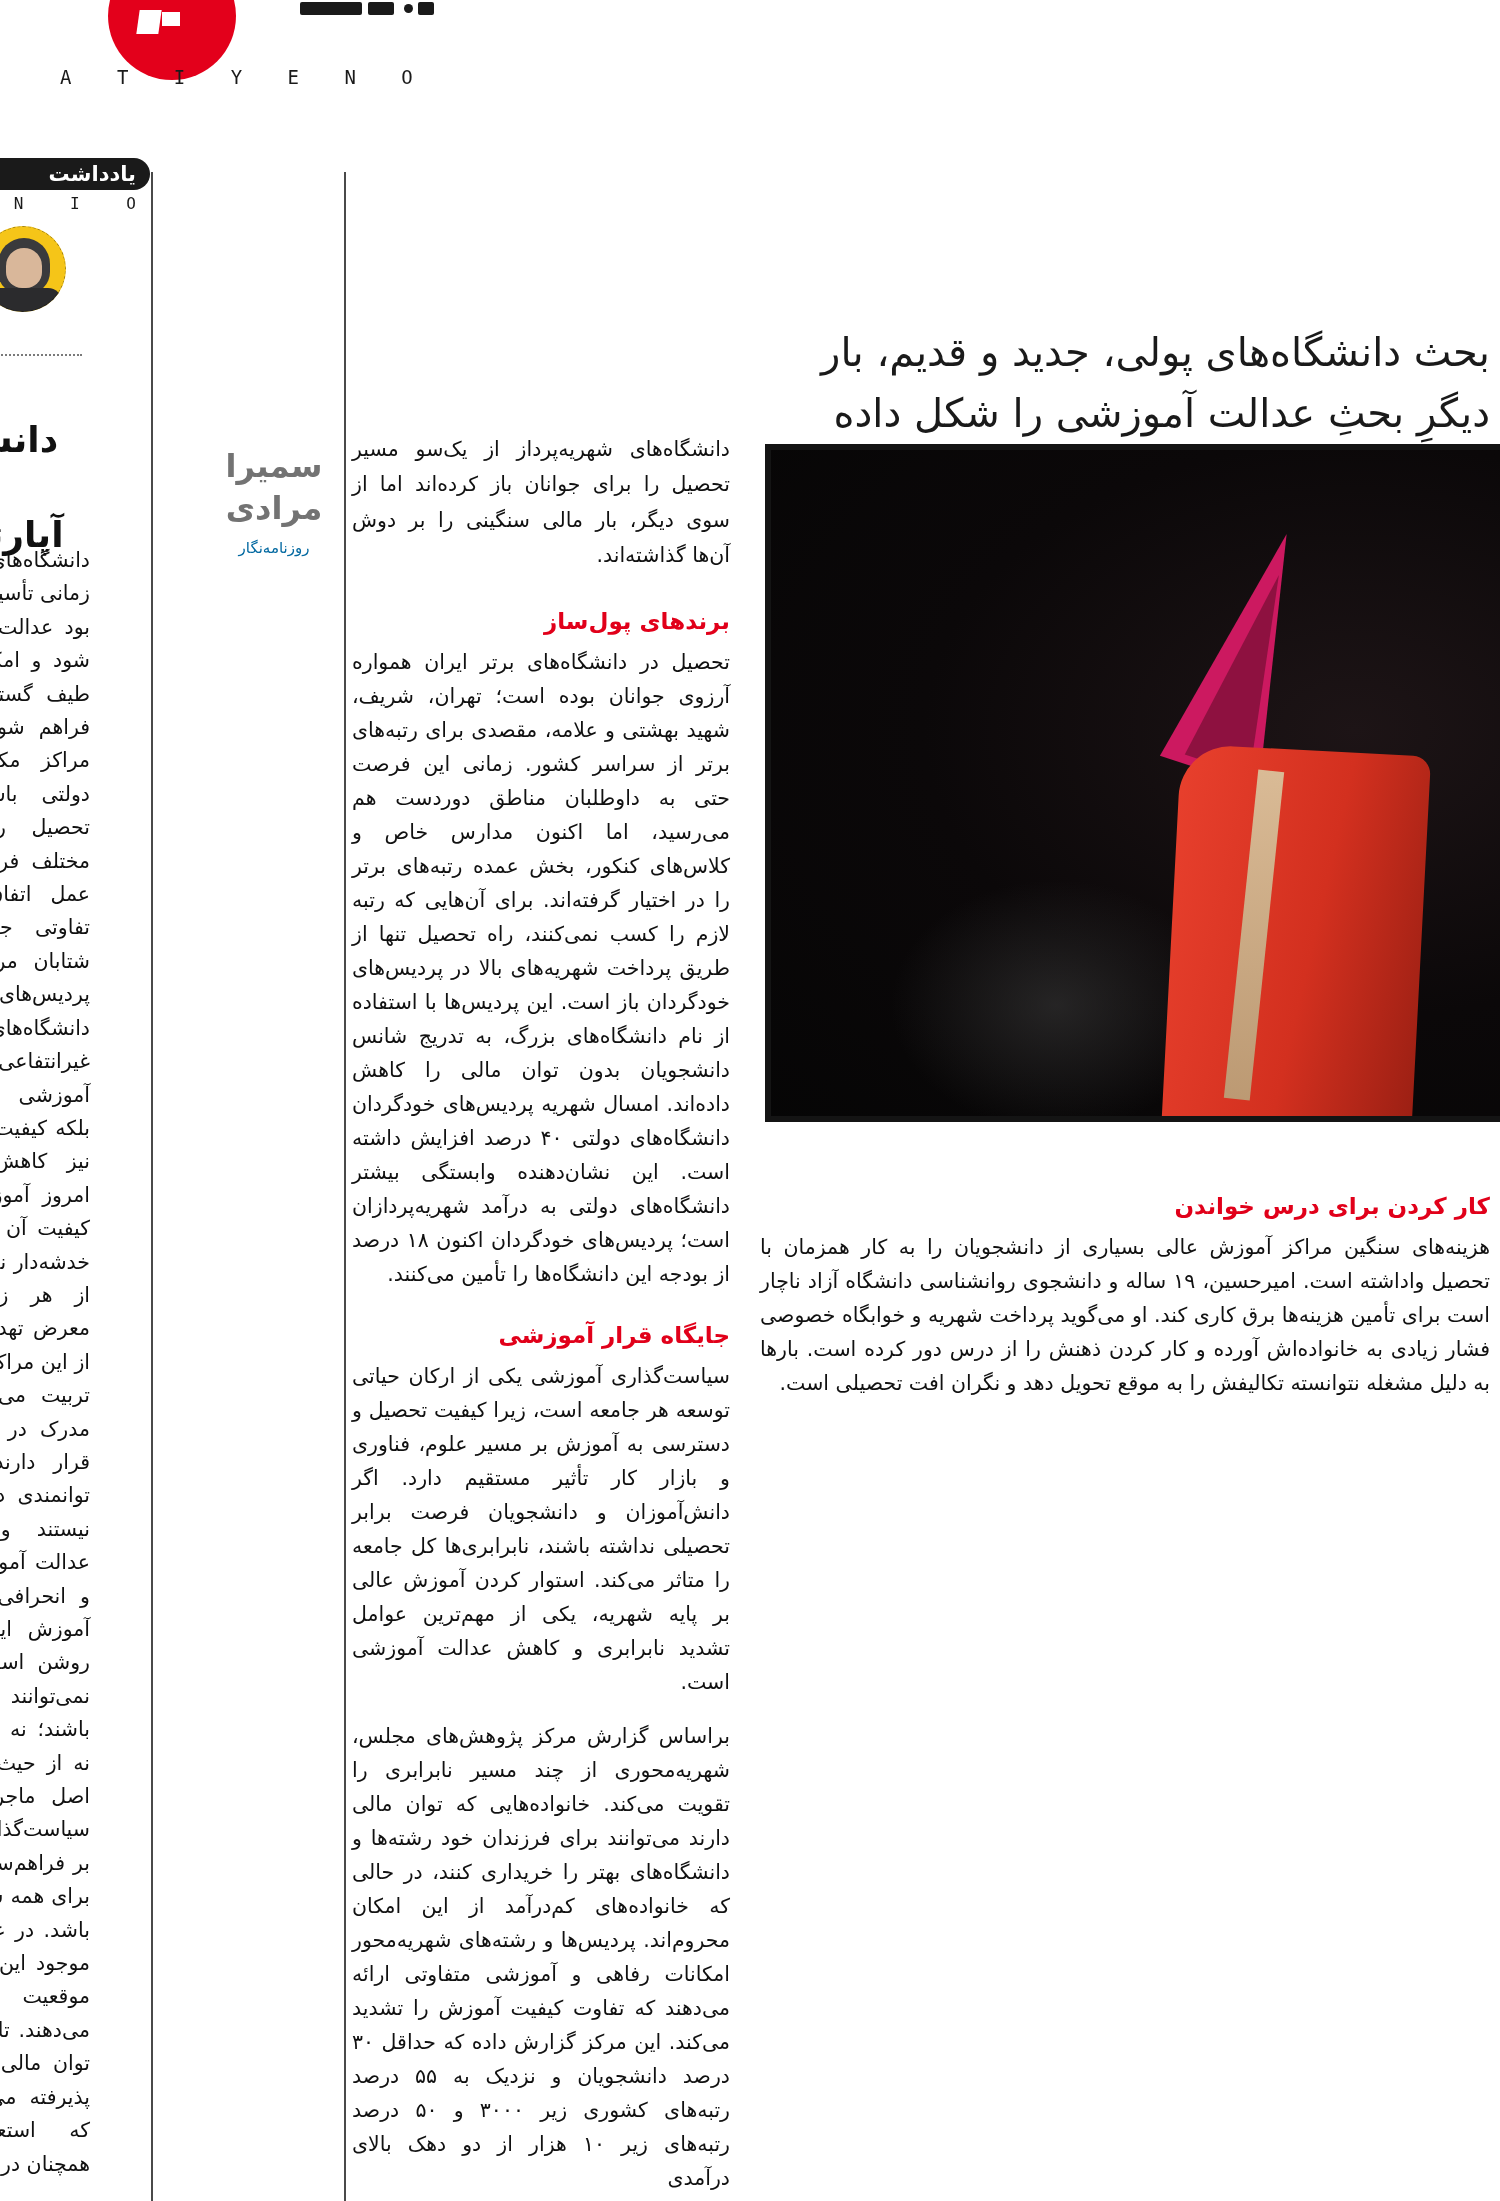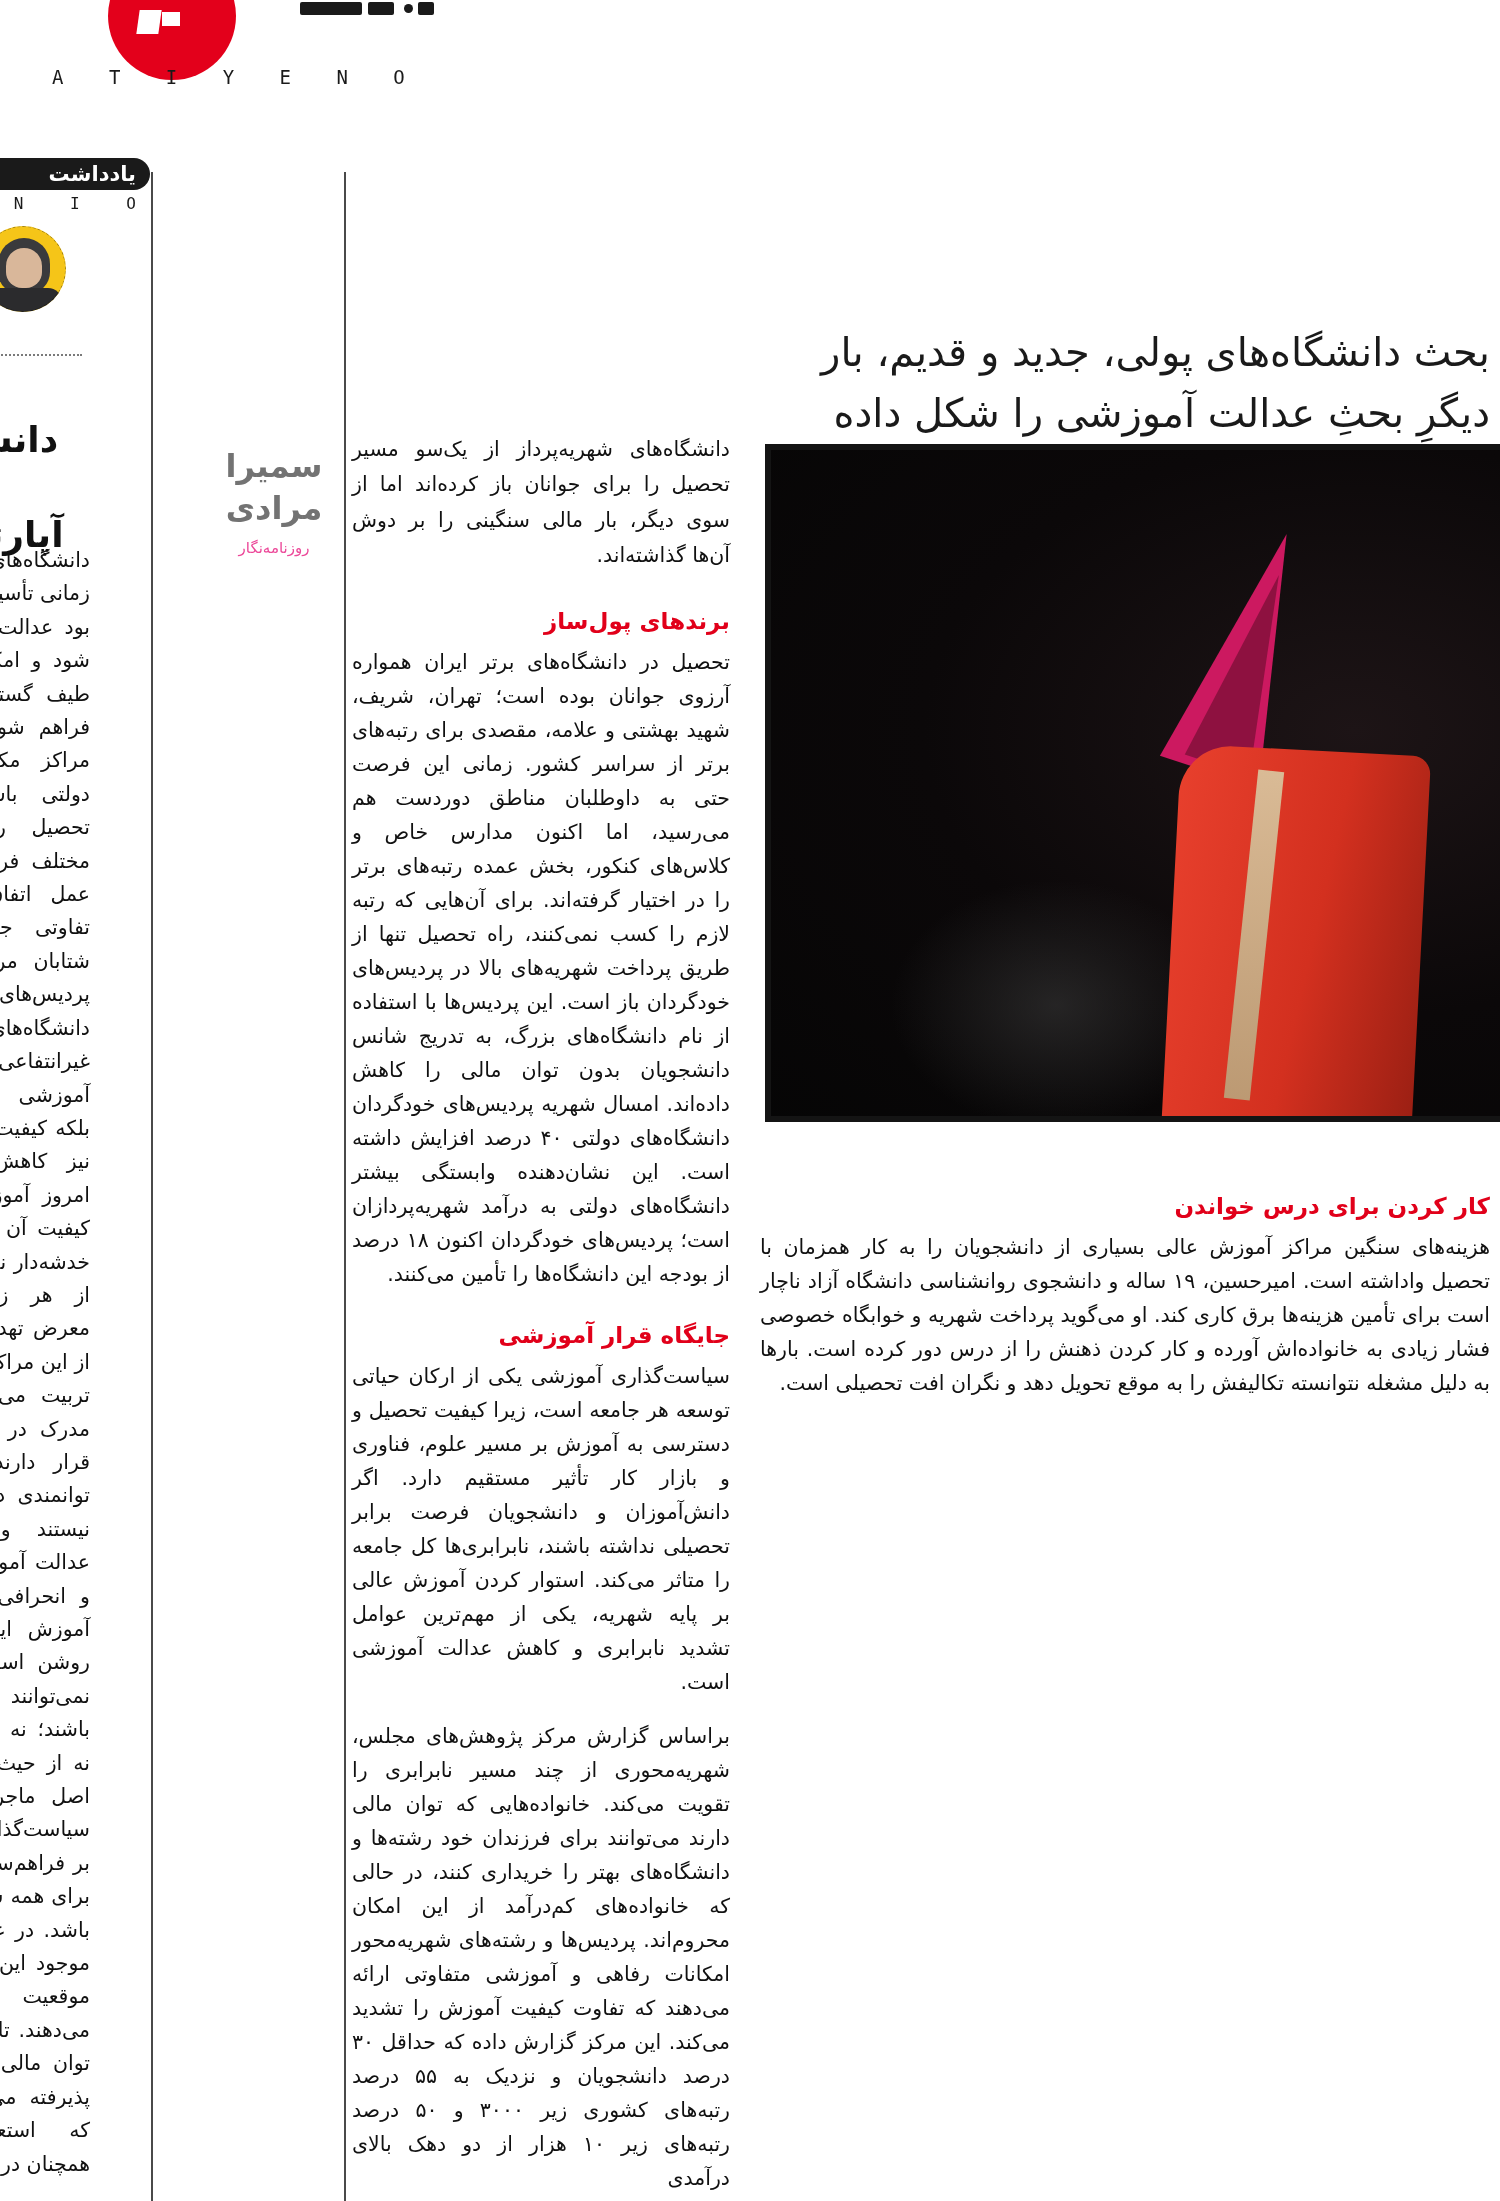--- a/index.html
+++ b/index.html
@@ -61,21 +61,21 @@
     display: block;
     background: #1a1a1a;
   }
   .masthead-dots i.bar1 { left: 0; top: 2px; width: 62px; height: 13px; border-radius: 2px; }
   .masthead-dots i.bar2 { left: 68px; top: 2px; width: 26px; height: 13px; border-radius: 2px; }
   .masthead-dots i.dot  { left: 104px; top: 4px; width: 9px; height: 9px; border-radius: 50%; }
   .masthead-dots i.bar3 { left: 118px; top: 2px; width: 16px; height: 13px; border-radius: 2px; }
 
   #wordmark {
     position: absolute;
-    left: 52px; top: 66px;
+    left: 60px; top: 66px;
     font-family: "DejaVu Sans Mono", "Liberation Mono", monospace;
     font-size: 19px;
     letter-spacing: 17px;
     color: #1a1a1a;
     font-weight: 400;
     direction: ltr;
   }
 
   
   #opinion-rail {
@@ -207,21 +207,21 @@
   }
   .byline-name {
     font-size: 32px;
     font-weight: bold;
     color: #737373;
     line-height: 1.3;
   }
   .byline-role {
     margin-top: 10px;
     font-size: 15px;
-    color: #ec4899;
+    color: #0369a1;
   }
 
   
   #center-col {
     position: absolute;
     right: 770px; top: 432px;
     width: 378px;
     direction: rtl;
     text-align: justify;
     font-size: 20.5px;

